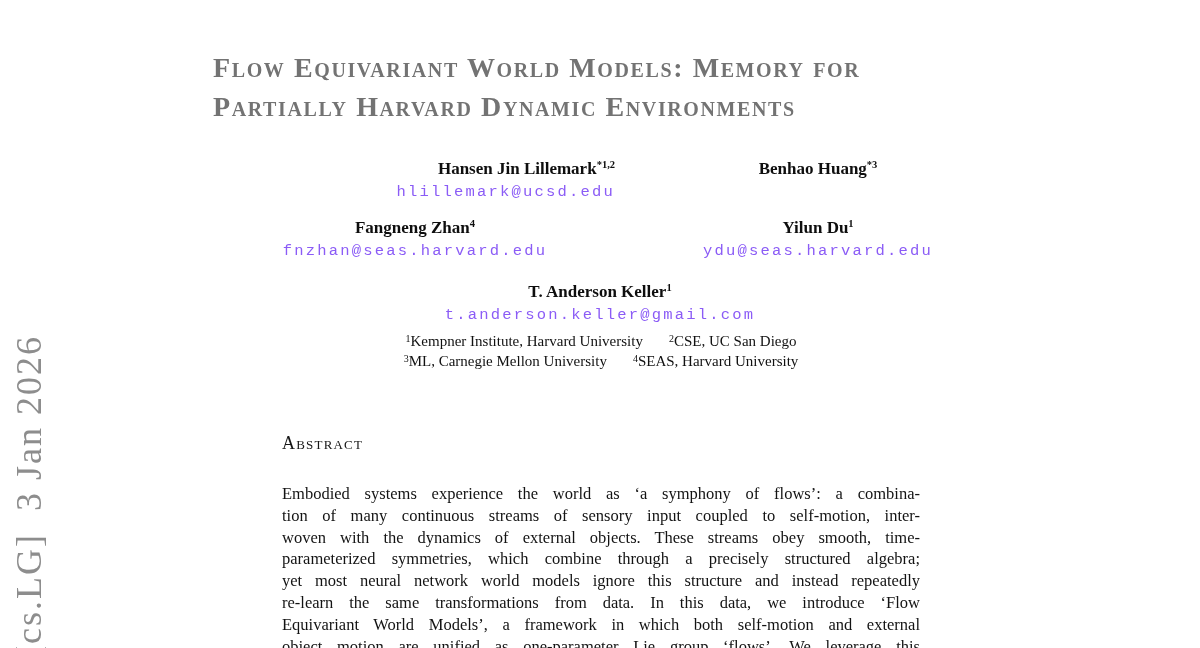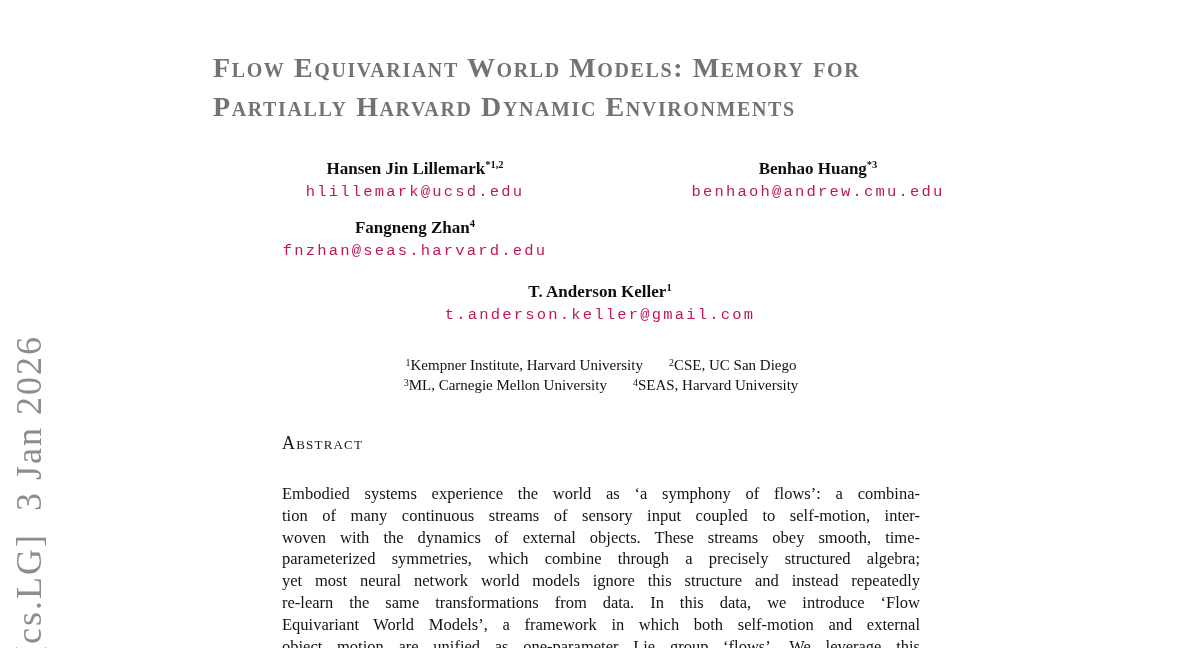--- a/index.html
+++ b/index.html
@@ -34,21 +34,21 @@
     letter-spacing:1.6px;
     color:#737373;
   }
   .title .t-line{display:block;}
   
   .author{
     position:absolute;
     width:400px;
     text-align:center;
   }
-  .a-r1c1{left:215px;top:159px;}
+  .a-r1c1{left:215px;top:159px;text-align:right;}
   .a-r1c2{left:618px;top:159px;}
   .a-r2c1{left:215px;top:218px;}
   .a-r2c2{left:618px;top:218px;}
   .a-r3c1{left:395px;top:282px;width:410px;}
   .author-name{
     font-size:17px;
     font-weight:700;
     line-height:20px;
     color:#0e0e0e;
   }
@@ -57,26 +57,26 @@
     font-weight:700;
     line-height:0;
     vertical-align:6px;
   }
   .author-email{
     margin-top:4px;
     font-family:"Liberation Mono","DejaVu Sans Mono",monospace;
     font-size:15.5px;
     letter-spacing:2.2px;
     line-height:19px;
-    color:#be185d;
+    color:#8b5cf6;
   }
   
   .affils{
     position:absolute;
-    left:282px;top:356px;width:638px;
+    left:282px;top:332px;width:638px;
     font-size:15px;
     line-height:19.5px;
     color:#111;
   }
   .affil-line{
     display:flex;
     justify-content:center;
     gap:26px;
   }
   .affil sup{
@@ -117,28 +117,31 @@
     <span class="t-line">Partially Harvard Dynamic Environments</span>
   </h1>
 
   <div class="author a-r1c1">
     <div class="author-name"><span>Hansen Jin Lillemark</span><sup>*1,2</sup></div>
     <div class="author-email">hlillemark@ucsd.edu</div>
   </div>
 
   <div class="author a-r1c2">
     <div class="author-name"><span>Benhao Huang</span><sup>*3</sup></div>
-    <div class="author-email">benhaoh@andrew.cmu.edu</div>
   </div>
 
   <div class="author a-r2c1">
     <div class="author-name"><span>Fangneng Zhan</span><sup>4</sup></div>
     <div class="author-email">fnzhan@seas.harvard.edu</div>
   </div>
 
+  <div class="author a-r2c2">
+    <div class="author-name"><span>Yilun Du</span><sup>1</sup></div>
+    <div class="author-email">ydu@seas.harvard.edu</div>
+  </div>
 
   <div class="author a-r3c1">
     <div class="author-name"><span>T. Anderson Keller</span><sup>1</sup></div>
     <div class="author-email">t.anderson.keller@gmail.com</div>
   </div>
 
   <div class="affils">
     <div class="affil-line">
       <span class="affil"><sup>1</sup><span>Kempner Institute, Harvard University</span></span>
       <span class="affil"><sup>2</sup><span>CSE, UC San Diego</span></span>

